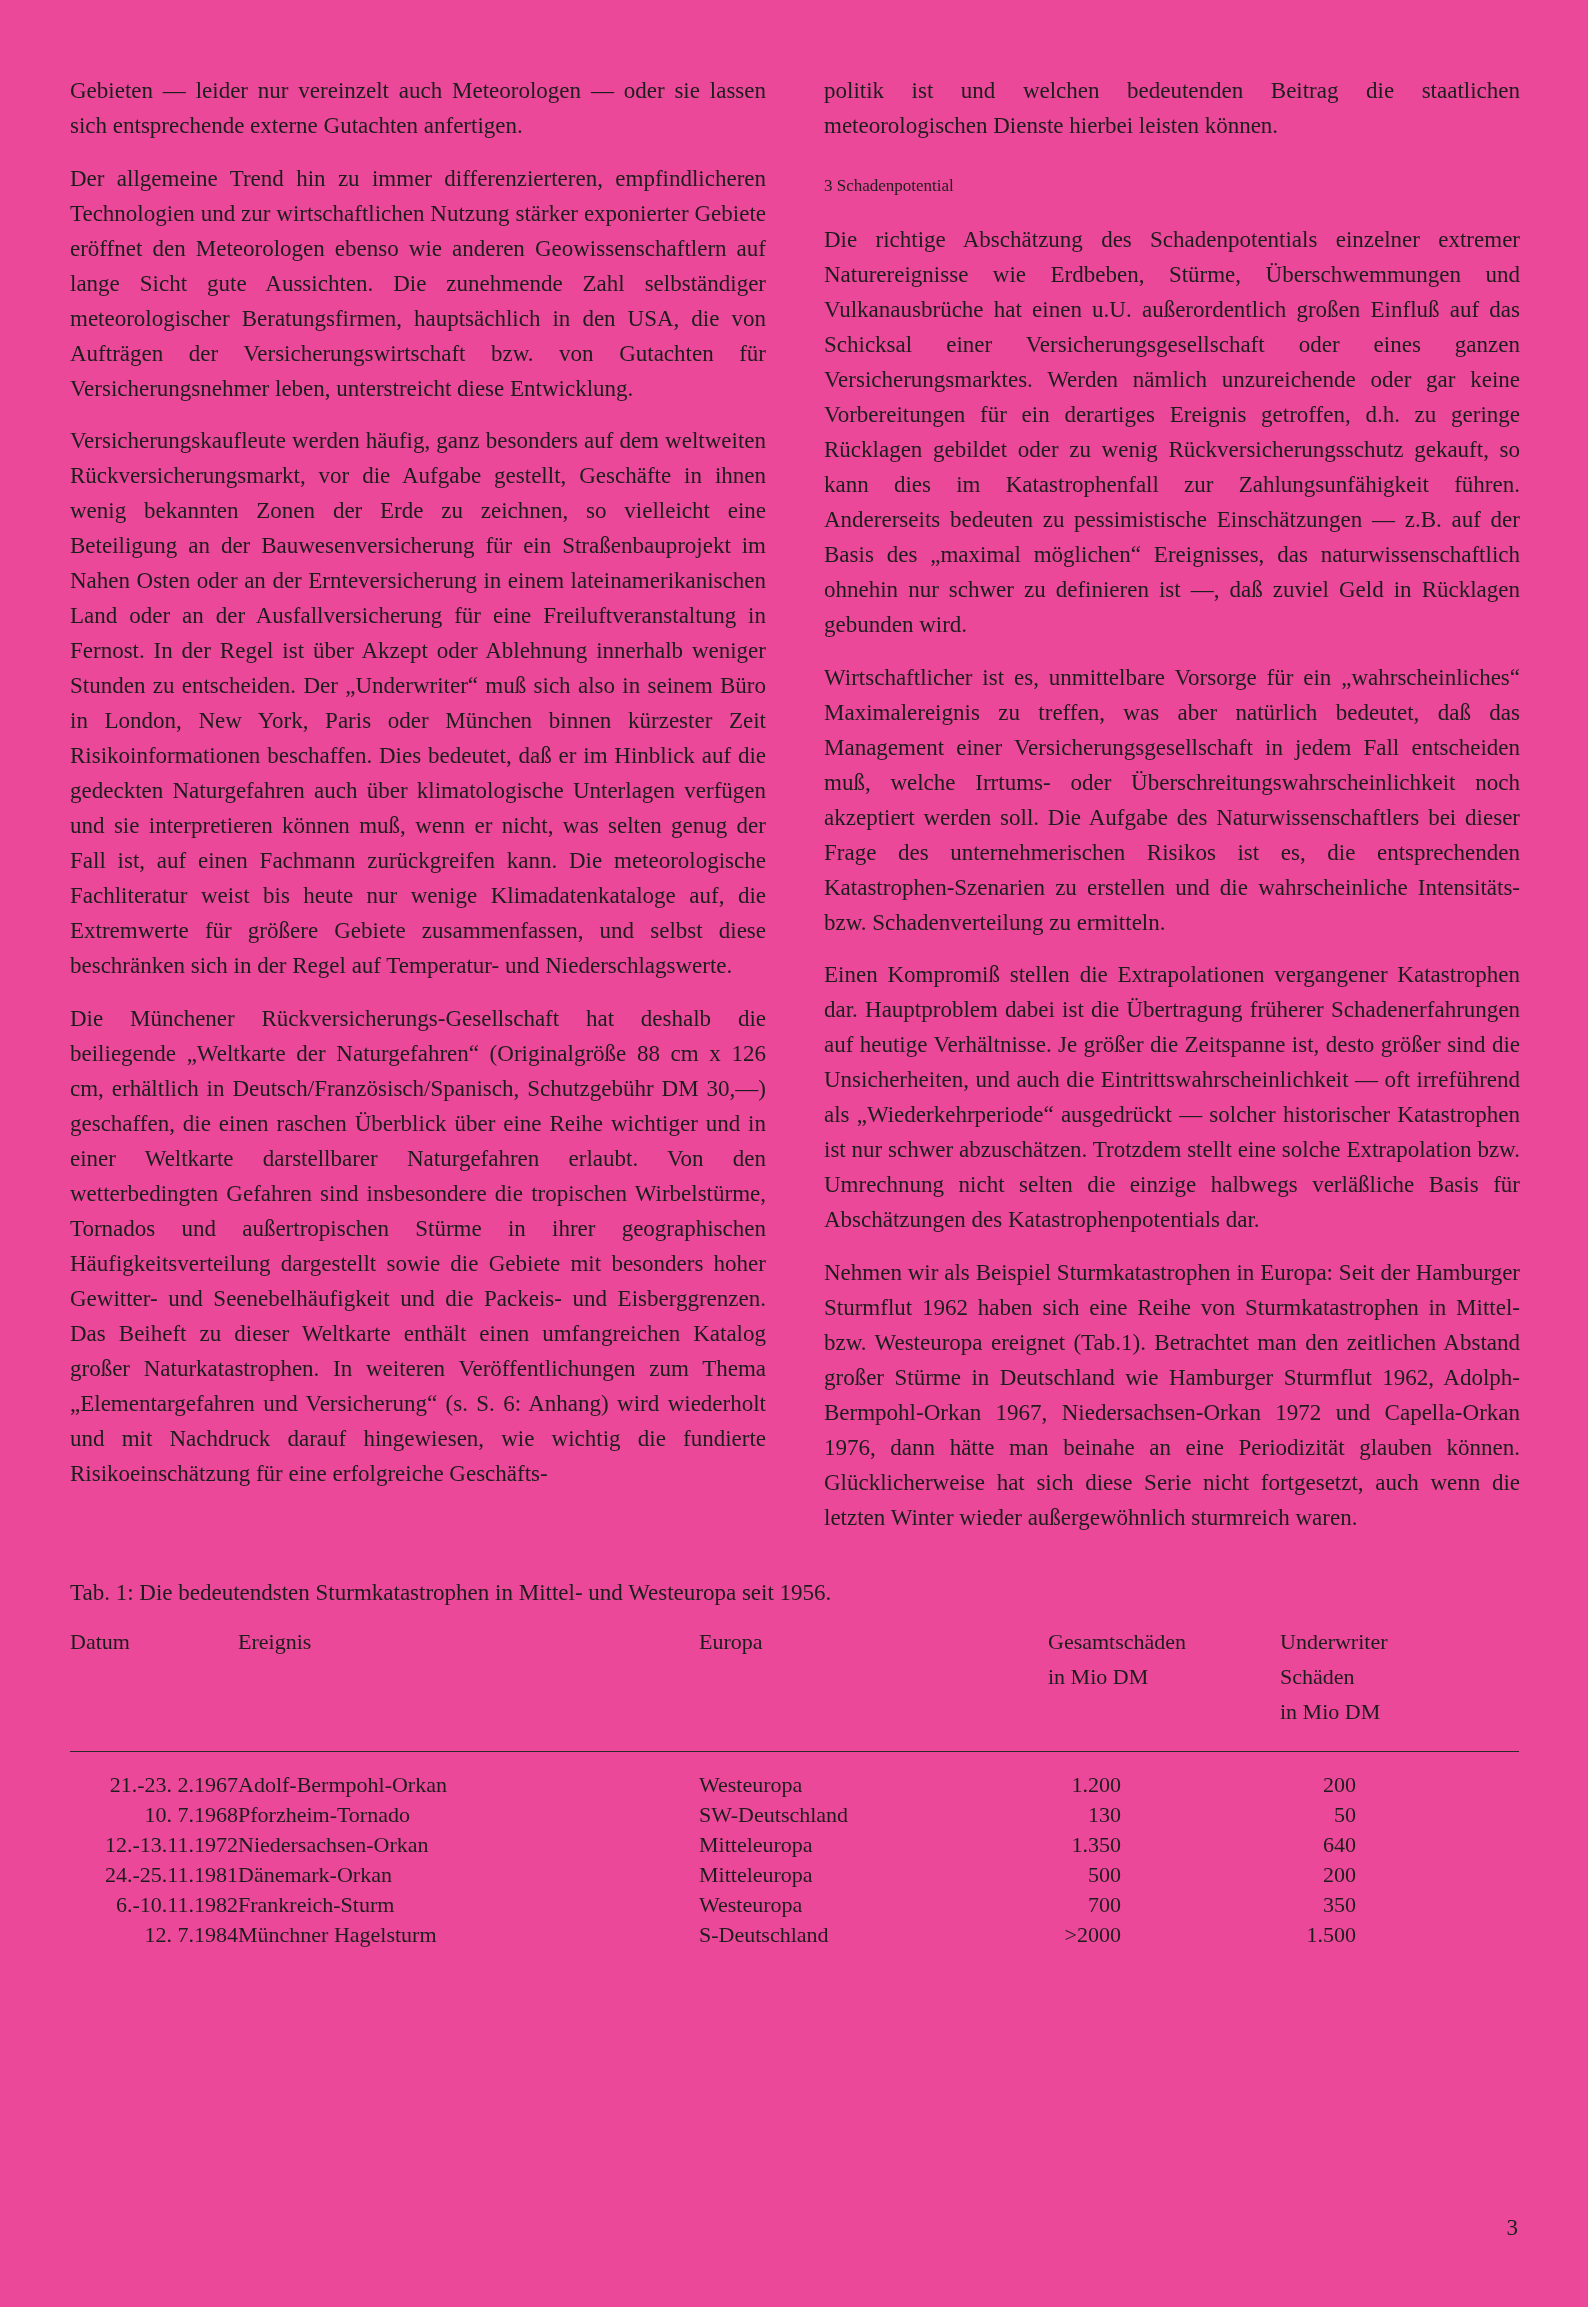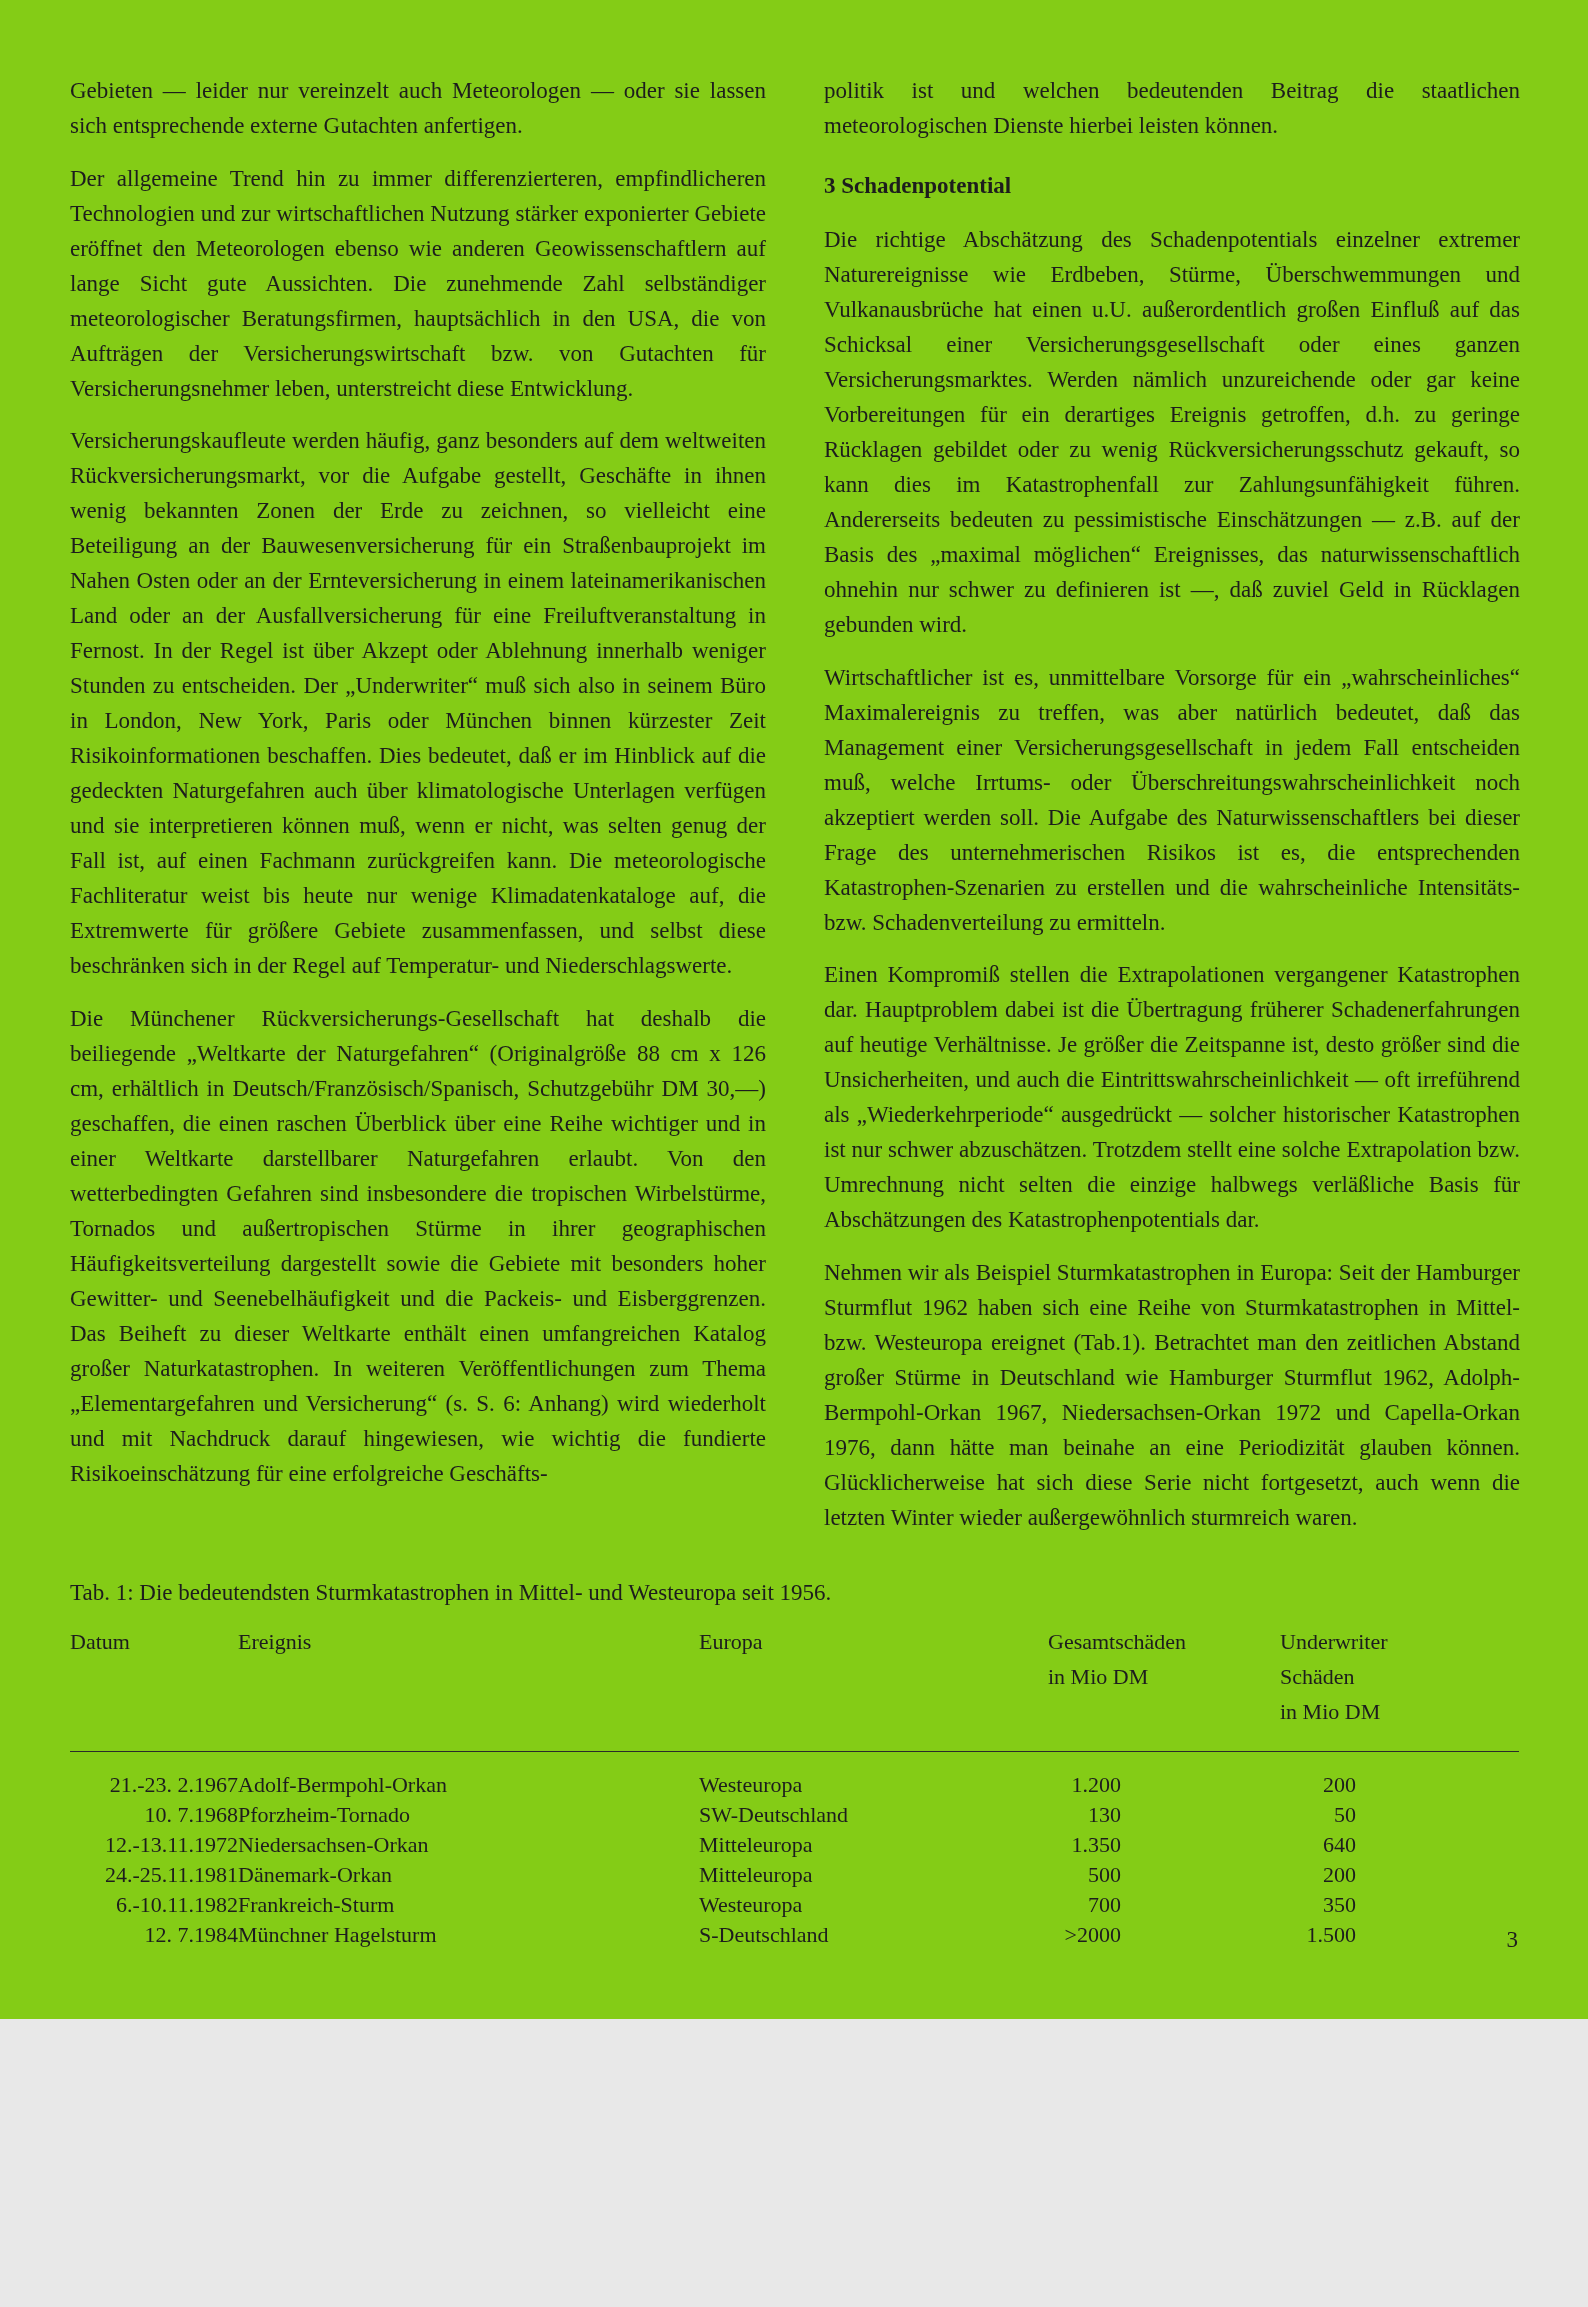--- a/index.html
+++ b/index.html
@@ -3,23 +3,23 @@
 <meta charset="utf-8">
 <style>
   html, body {
     margin: 0;
     padding: 0;
     background: #e8e8e8;
   }
   .page {
     position: relative;
     width: 1588px;
-    height: 2019px;
+    height: 2307px;
     margin: 0 auto;
-    background: #84cc16;
+    background: #ec4899;
     color: #1d1d1d;
     font-family: "Liberation Serif", "DejaVu Serif", serif;
     box-sizing: border-box;
     padding: 73px 69px 0 70px;
     overflow: hidden;
   }
   .columns {
     display: flex;
     gap: 58px;
     align-items: flex-start;
@@ -31,23 +31,23 @@
   .body-text {
     font-size: 23px;
     line-height: 35px;
     text-align: justify;
     margin: 0 0 17.5px 0;
     hyphens: auto;
     -webkit-hyphens: auto;
   }
   .body-text:last-child { margin-bottom: 0; }
   .section-heading {
-    font-size: 23px;
+    font-size: 17px;
     line-height: 35px;
-    font-weight: bold;
+    font-weight: normal;
     margin: 25.4px 0 19px 0;
   }
   .table-section {
     margin-top: 40px;
   }
   .table-caption {
     font-size: 23px;
     line-height: 35px;
     margin: 0 0 14.3px 0;
   }

